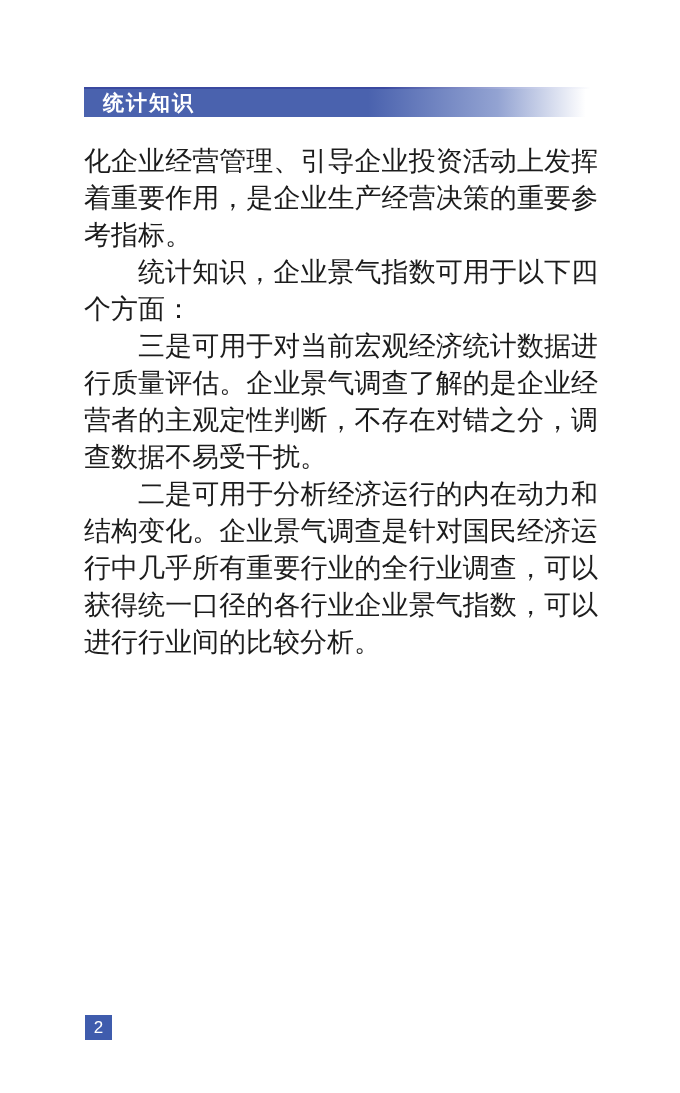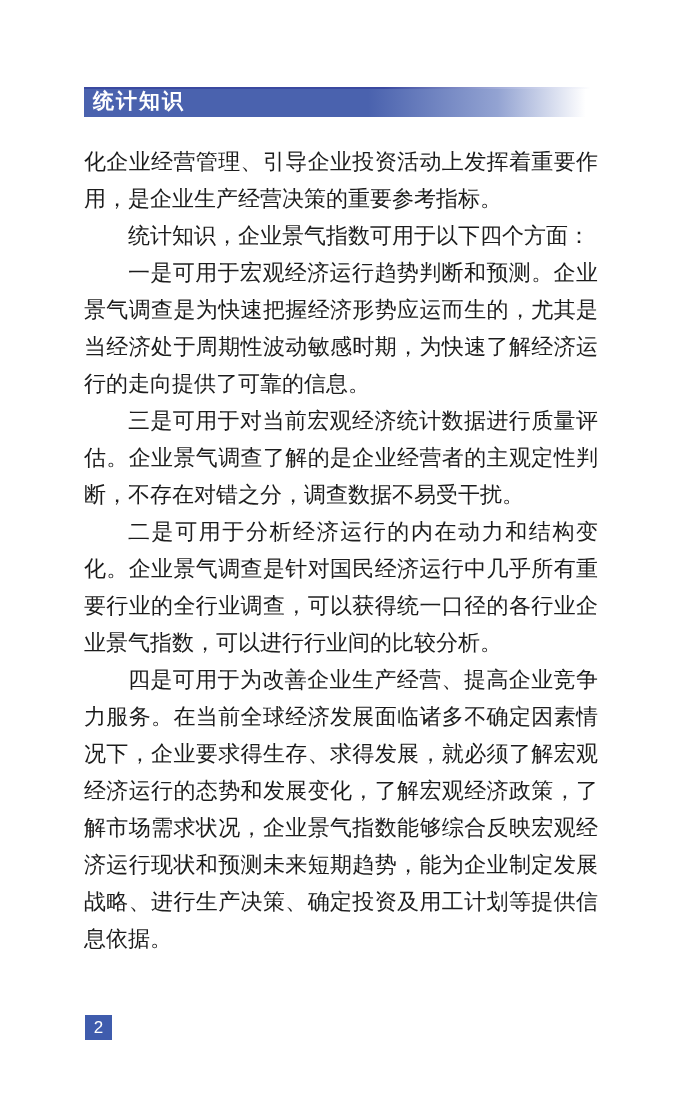--- a/index.html
+++ b/index.html
@@ -36,37 +36,37 @@
     display: flex;
     align-items: center;
     background: linear-gradient(90deg,
       var(--band-blue, #4a62ae) 0%,
       var(--band-blue, #4a62ae) 55%,
       #93a3d2 80%,
       rgba(255,255,255,0) 97%);
   }
   .header-title {
     color: #ffffff;
-    font-family: Liberation Mono, monospace;
+    font-family: Liberation Sans, sans-serif;
     font-weight: bold;
     font-size: 21px;
     letter-spacing: 2px;
-    padding-left: 9px;
+    padding-left: 19px;
     line-height: 28px;
     white-space: nowrap;
   }
 
   
   .body-text {
     position: absolute;
     left: 84px;
     top: 143px;
     width: 514px;
     color: var(--text-color, #1c1c1c);
-    font-size: 22px;
+    font-size: 27px;
     line-height: 37px;
     text-align: justify;
     text-justify: inter-ideograph;
   }
   .body-text p {
     margin: 0;
     padding: 0;
     text-indent: 2em;
   }
   .body-text p.no-indent {
@@ -100,23 +100,21 @@
   <div class="header">
     <div class="header-topline"></div>
     <div class="header-band">
       <span class="header-title">统计知识</span>
     </div>
   </div>
 
   <div class="body-text">
     <p class="no-indent">化企业经营管理、引导企业投资活动上发挥着重要作用，是企业生产经营决策的重要参考指标。</p>
     <p>统计知识，企业景气指数可用于以下四个方面：</p>
-    <p>一是可用于宏观经济运行趋势判断和预测。企业景气调查是为快速把握经济形势应运而生的，尤其是当经济处于周期性波动敏感时期，为快速了解经济运行的走向提供了可靠的信息。</p>
     <p>三是可用于对当前宏观经济统计数据进行质量评估。企业景气调查了解的是企业经营者的主观定性判断，不存在对错之分，调查数据不易受干扰。</p>
     <p>二是可用于分析经济运行的内在动力和结构变化。企业景气调查是针对国民经济运行中几乎所有重要行业的全行业调查，可以获得统一口径的各行业企业景气指数，可以进行行业间的比较分析。</p>
-    <p>四是可用于为改善企业生产经营、提高企业竞争力服务。在当前全球经济发展面临诸多不确定因素情况下，企业要求得生存、求得发展，就必须了解宏观经济运行的态势和发展变化，了解宏观经济政策，了解市场需求状况，企业景气指数能够综合反映宏观经济运行现状和预测未来短期趋势，能为企业制定发展战略、进行生产决策、确定投资及用工计划等提供信息依据。</p>
   </div>
 
   <div class="page-number-box">
     <span class="page-number">2</span>
   </div>
 
 </div>
 
 </body></html>

